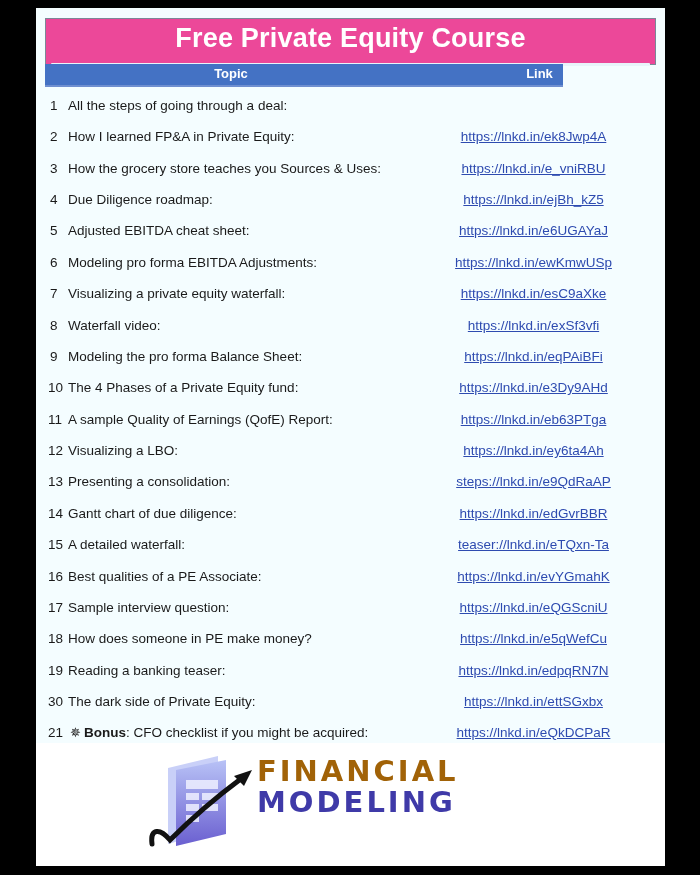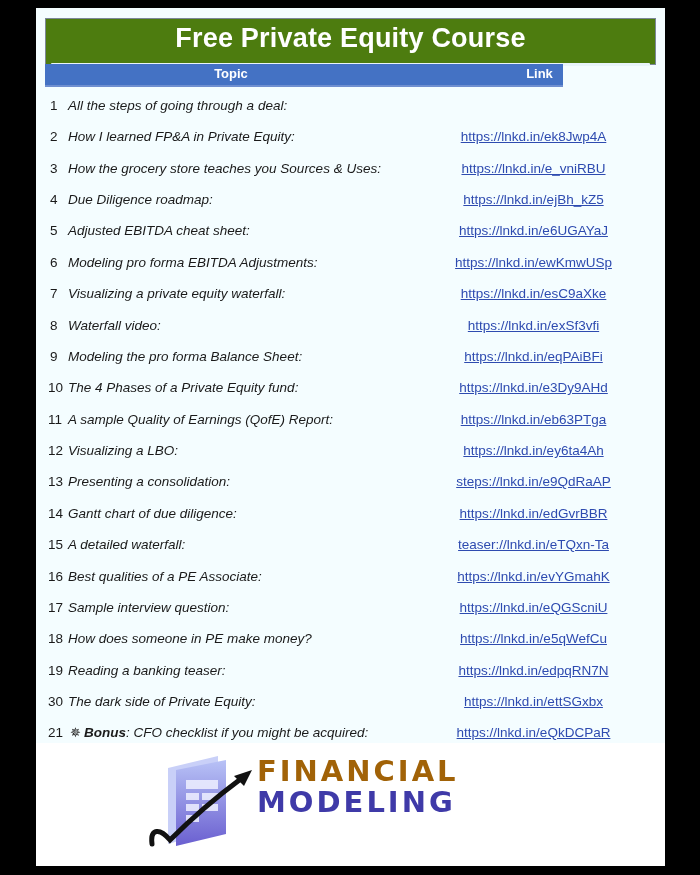--- a/index.html
+++ b/index.html
@@ -10,21 +10,21 @@
   }
   .paper {
     position: absolute; left: 36px; top: 8px; width: 629px; height: 858px;
     background: #f4fdff;
   }
   .paper-bottom {
     position: absolute; left: 0; right: 0; top: 735px; bottom: 0; background: #ffffff;
   }
   .title-band {
     position: absolute; left: 9px; top: 10px; width: 609px; height: 45px;
-    background: #4d7c0f; border: 1px solid #7b8797;
+    background: #ec4899; border: 1px solid #7b8797;
   }
   .title-text {
     position: absolute; left: 0; right: 0; top: 4px; text-align: center;
     color: #ffffff; font-size: 27px; font-weight: bold; letter-spacing: 0.2px;
   }
   .title-rule {
     position: absolute; left: 5px; right: 5px; bottom: -2px; height: 3px;
     background: #e8f4fa; border-radius: 1px;
   }
   .header-bar {
@@ -42,21 +42,21 @@
   .rows { position: absolute; left: 0; top: 0; width: 100%; }
   .row {
     position: absolute; left: 0; width: 100%; height: 24px;
   }
   .row .num {
     position: absolute; left: 14px; top: 0; width: 18px; text-align: left;
     font-size: 13.5px; color: #1a1a1a;
   }
   .row .num.two { left: 12px; }
   .row .topic {
-    position: absolute; left: 32px; top: 0; font-size: 13.5px; color: #1a1a1a; white-space: nowrap; font-style: italic;
+    position: absolute; left: 32px; top: 0; font-size: 13.5px; color: #1a1a1a; white-space: nowrap;
   }
   .row .topic .bonus-icon { font-size: 13px; margin: 0 3px 0 2px; }
   .row .topic b { font-weight: bold; }
   .row .link {
     position: absolute; left: 390px; width: 215px; top: 0; text-align: center;
     font-size: 13.5px; color: #2e4bb0; text-decoration: underline; white-space: nowrap; cursor: pointer;
   }
   .logo {
     position: absolute; left: 130px; top: 748px; width: 320px; height: 108px;
   }

